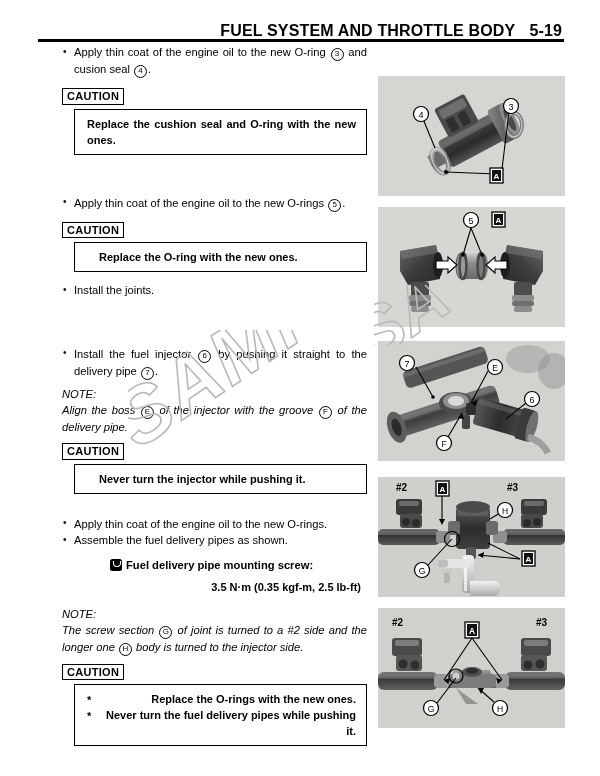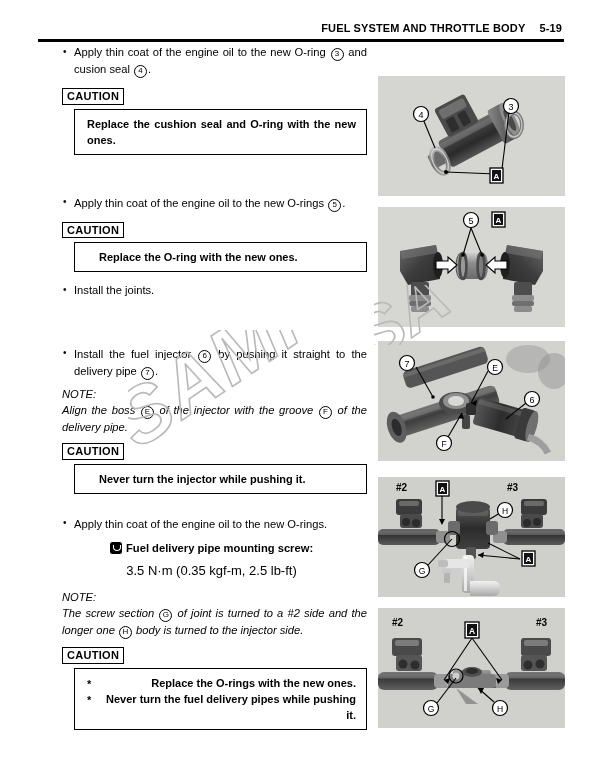--- a/index.html
+++ b/index.html
@@ -20,21 +20,21 @@
   #page-header {
     position: absolute;
     left: 0; right: 0;
     top: 22px;
     height: 22px;
   }
   #header-title {
     position: absolute;
     right: 38px;
     top: 0;
-    font-size: 11px;
+    font-size: 16px;
     font-weight: bold;
     letter-spacing: 0.15px;
     white-space: nowrap;
   }
   #header-title .pagenum { margin-left: 14px; }
   #header-rule {
     position: absolute;
     left: 38px; right: 36px;
     top: 17px;
     height: 3px;
@@ -144,23 +144,23 @@
   .torque-icon::after {
     content: "";
     position: absolute;
     left: 3px; top: 2.5px;
     width: 6px; height: 5px;
     border: 1.5px solid #fff;
     border-top: none;
     border-radius: 0 0 5px 5px;
   }
   .torque-value {
-    font-size: 13px;
-    font-weight: normal;
-    text-align: center;
+    font-size: 11px;
+    font-weight: bold;
+    text-align: right;
     padding-right: 6px;
     line-height: 17px;
   }
 
   .sp4  { height: 4px; }
   .sp6  { height: 6px; }
   .sp8  { height: 8px; }
   .sp10 { height: 10px; }
 
   
@@ -273,20 +273,21 @@
     <div class="sp6"></div>
     <div class="caution-tag">CAUTION</div>
     <div class="sp4"></div>
     <div class="caution-box nojust">Never turn the injector while pushing it.</div>
   </div>
 
   <div style="height:22px"></div>
 
   <div>
     <div class="bullet-line nojust">Apply thin coat of the engine oil to the new O-rings.</div>
+    <div class="bullet-line nojust">Assemble the fuel delivery pipes as shown.</div>
     <div class="sp8"></div>
     <div class="torque-head">
       <span class="torque-icon"></span>
       <span>Fuel delivery pipe mounting screw:</span>
     </div>
     <div class="sp6"></div>
     <div class="torque-value">3.5 N·m (0.35 kgf-m, 2.5 lb-ft)</div>
     <div class="sp10"></div>
     <div class="note-head">NOTE:</div>
     <div class="note-body">

